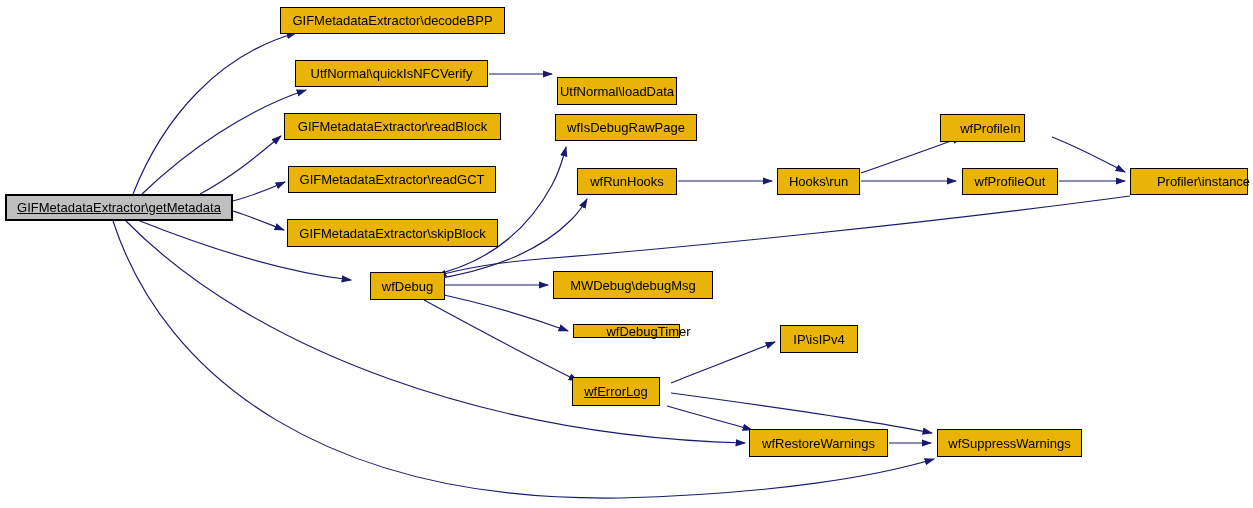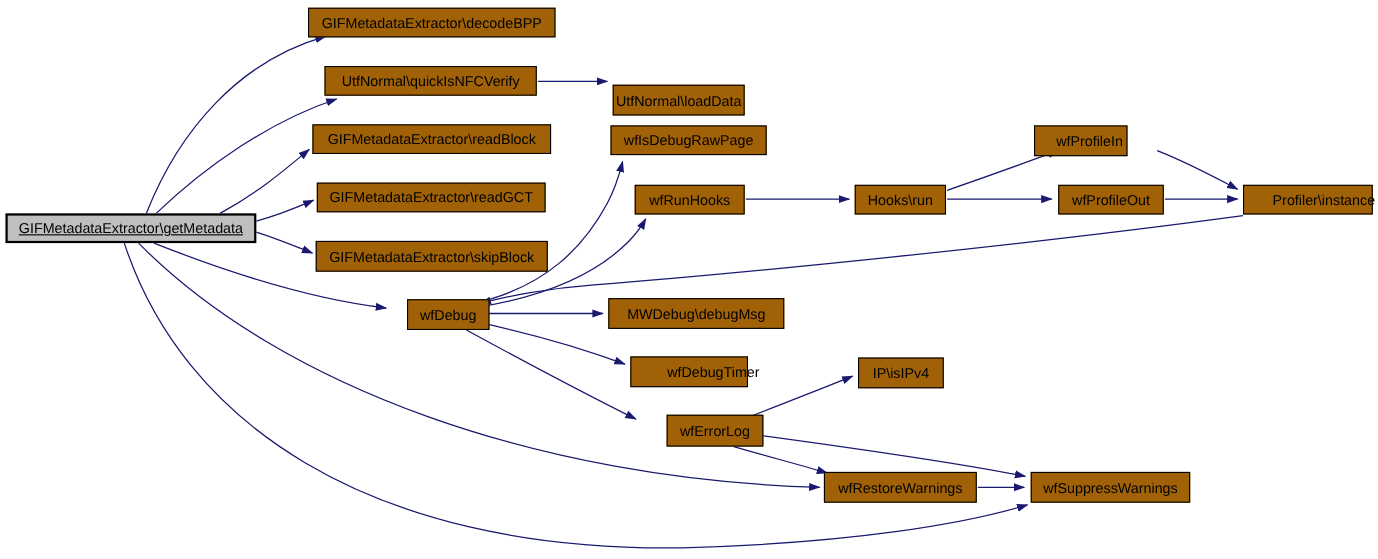--- a/index.html
+++ b/index.html
@@ -17,21 +17,21 @@
     stroke-width:1.15;
   }
   #arrow path { fill:var(--edge-color, #191970); }
   .node {
     position:absolute;
     box-sizing:border-box;
     display:flex;
     align-items:center;
     justify-content:center;
     border:1px solid #000000;
-    background:#a16207;
+    background:#eab308;
     color:#000000;
     font-size:13px;
     white-space:nowrap;
     cursor:pointer;
   }
   .node.highlighted {
     background:#bfbfbf;
     border-width:2px;
     text-decoration:underline;
   }
@@ -82,19 +82,19 @@
       <div class="node" style="left: 288px; top: 166px; width: 208px; height: 27px;">GIFMetadataExtractor\readGCT</div>
       <div class="node" style="left: 287px; top: 219px; width: 211px; height: 28px;">GIFMetadataExtractor\skipBlock</div>
       <div class="node" style="left: 555px; top: 114px; width: 142px; height: 27px;">wfIsDebugRawPage</div>
       <div class="node" style="left: 577px; top: 168px; width: 100px; height: 27px;">wfRunHooks</div>
       <div class="node" style="left: 777px; top: 168px; width: 83px; height: 27px;">Hooks\run</div>
       <div class="node" style="left: 940px; top: 114px; width: 85px; height: 28px; padding-left: 16px;">wfProfileIn</div>
       <div class="node" style="left: 962px; top: 168px; width: 96px; height: 27px;">wfProfileOut</div>
       <div class="node" style="left: 1130px; top: 168px; width: 118px; height: 27px; padding-left: 29px;">Profiler\instance</div>
       <div class="node" style="left: 355px; top: 272px; width: 75px; height: 28px; margin-left: 15px;">wfDebug</div>
       <div class="node" style="left: 553px; top: 271px; width: 160px; height: 28px;">MWDebug\debugMsg</div>
-      <div class="node" style="left: 573px; top: 324px; width: 107px; height: 28px; padding-left: 44px;">wfDebugTimer</div>
+      <div class="node" style="left: 573px; top: 324px; width: 107px; height: 14px; padding-left: 44px;">wfDebugTimer</div>
       <div class="node" style="left: 780px; top: 325px; width: 78px; height: 28px;">IP\isIPv4</div>
-      <div class="node" style="left: 606px; top: 377px; width: 88px; height: 29px;">wfErrorLog</div>
+      <div class="node" style="left: 572px; top: 377px; width: 88px; height: 29px; text-decoration: underline;">wfErrorLog</div>
       <div class="node" style="left: 749px; top: 429px; width: 139px; height: 28px;">wfRestoreWarnings</div>
       <div class="node" style="left: 937px; top: 429px; width: 145px; height: 28px;">wfSuppressWarnings</div>
     </div>
 </div>
 
 </body></html>

